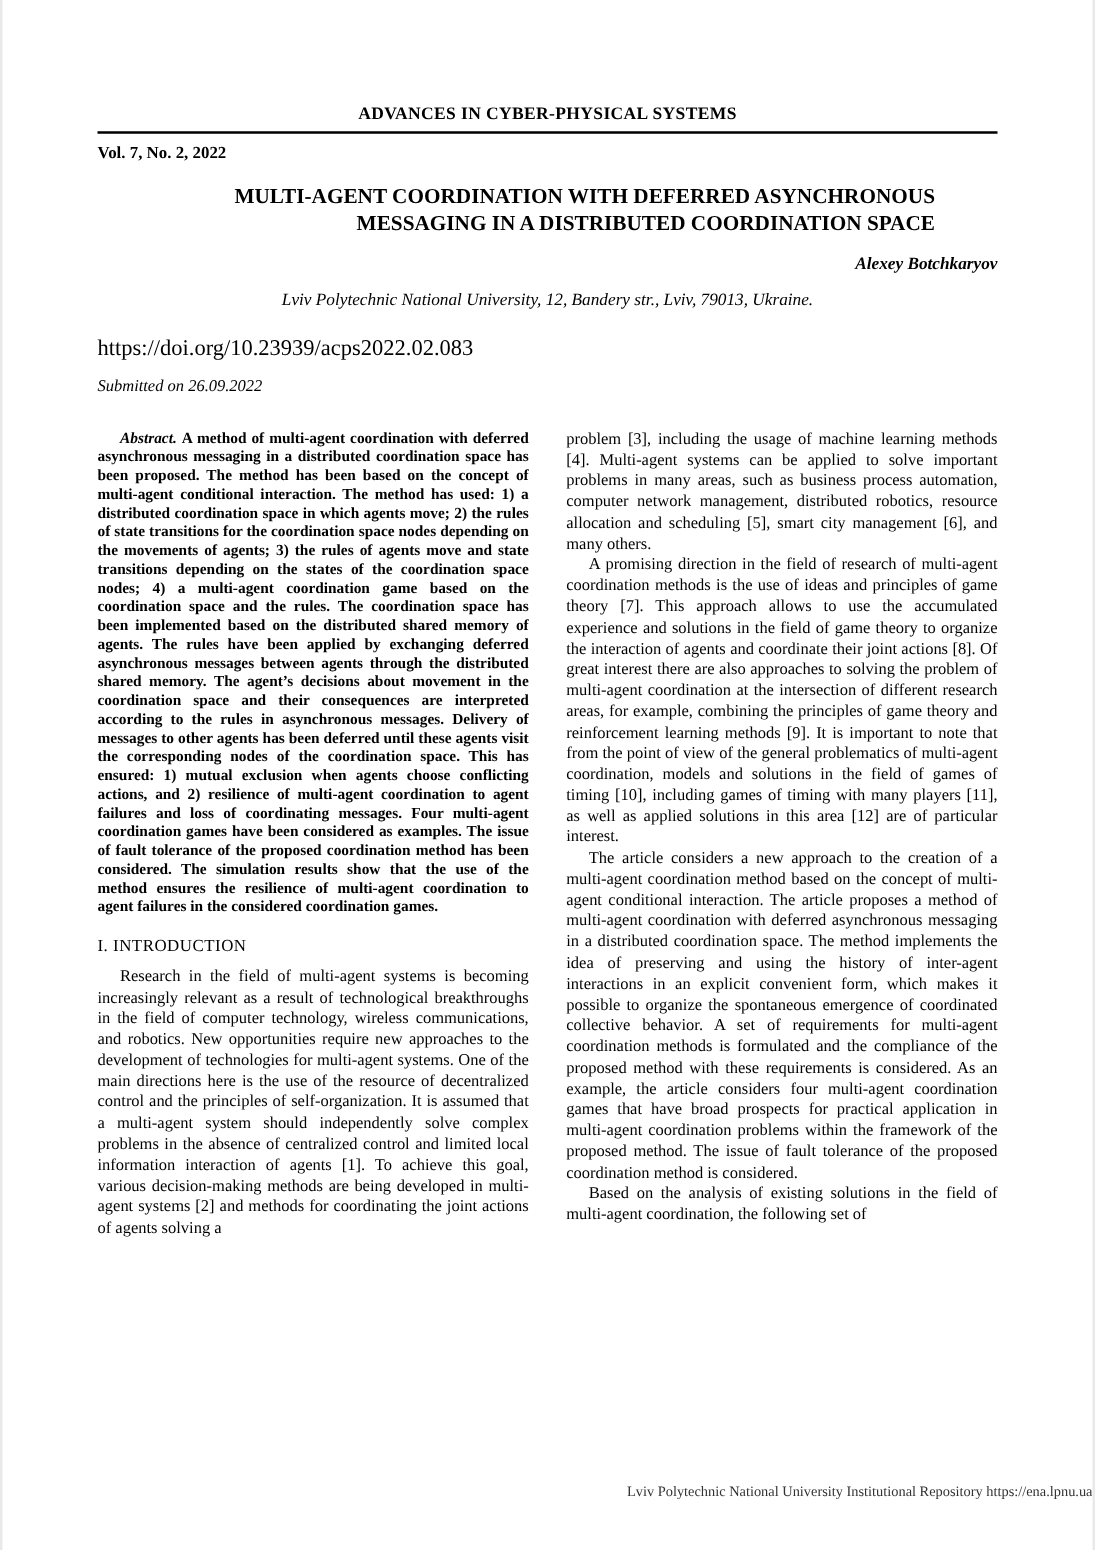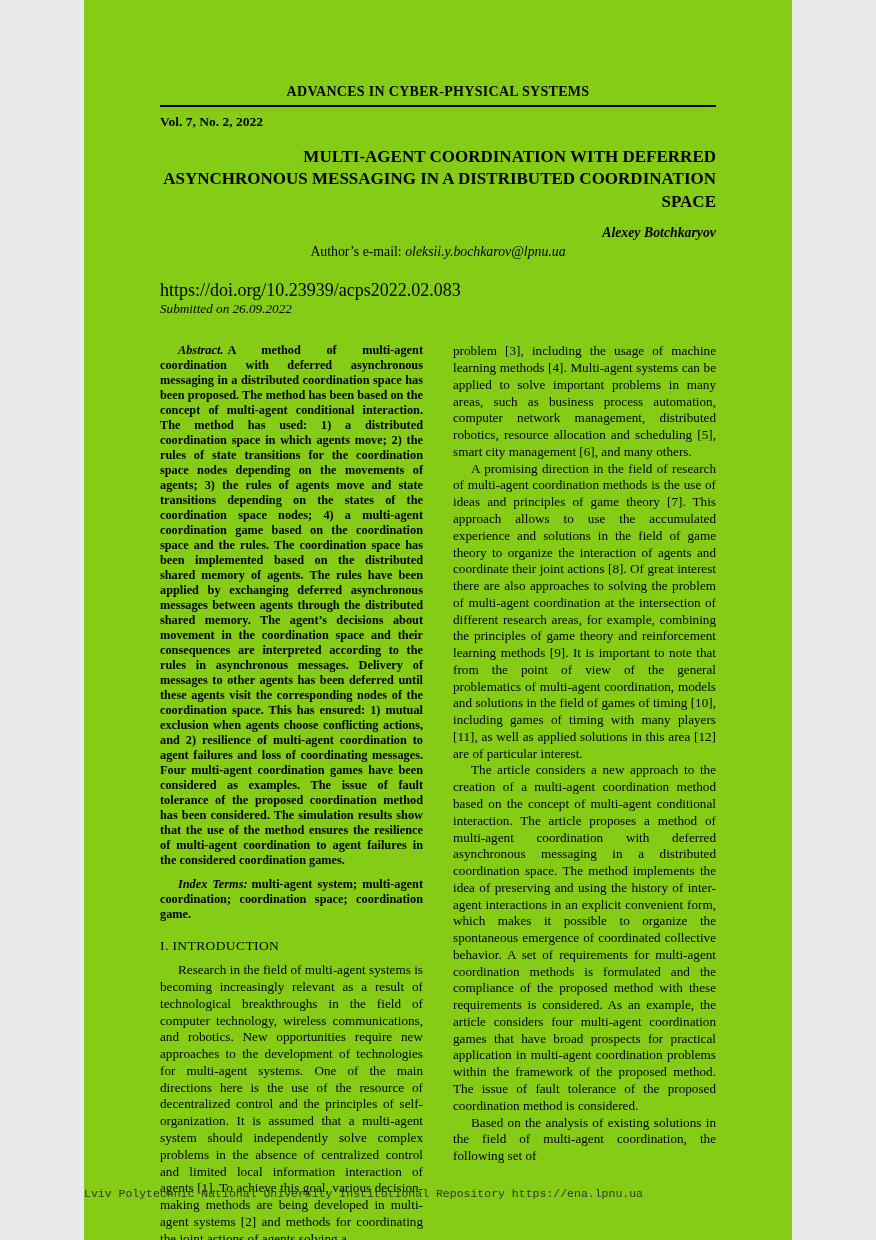--- a/index.html
+++ b/index.html
@@ -1,22 +1,22 @@
 <!DOCTYPE html>
 <html><head>
 <meta charset="utf-8">
 <style>
   * { margin: 0; padding: 0; box-sizing: border-box; }
   html, body { background: #e9e9e9; }
   body { font-family: "Liberation Serif", serif; color: #000; }
   .page {
     position: relative;
-    width: 708px;
+    width: 872px;
     height: 1240px;
-    background: #84cc16;
+    background: #ffffff;
     margin: 0 auto;
     overflow: hidden;
   }
   .content { padding: 84px 76px 0 76px; }
 
   .journal-header {
     text-align: center;
     font-weight: bold;
     font-size: 14px;
     letter-spacing: 0.3px;
@@ -51,21 +51,21 @@
     font-size: 13.8px;
     margin-top: 13px;
   }
   .email-line {
     text-align: center;
     font-size: 13.8px;
     margin-top: 3px;
   }
   .email-line .email { font-style: italic; }
   .doi-line { font-size: 18px; margin-top: 20px; }
-  .submitted-line { font-size: 13.2px; font-style: italic; }
+  .submitted-line { font-size: 13.2px; font-style: italic; margin-top: 12px; }
   .copyright-line { font-size: 13.2px; margin-top: 12px; }
 
   .columns {
     display: flex;
     gap: 30px;
     margin-top: 26px;
   }
   .col { flex: 1; min-width: 0; }
 
   .abstract-para, .index-terms-para {
@@ -92,55 +92,49 @@
     text-indent: 18px;
   }
   .body-para.no-indent { text-indent: 0; }
   .body-para + .body-para { margin-top: 0; }
 
   .page-footer {
     position: absolute;
     left: 0;
     right: 0;
     bottom: 40px;
-    text-align: left;
-    font-family: Liberation Mono, monospace;
+    text-align: right;
+    font-family: Liberation Serif, serif;
     font-size: 11.5px;
     color: #333;
   }
 </style>
 </head>
 <body>
 
 <div class="page">
   <div class="content">
 
     <div class="journal-header">ADVANCES IN CYBER-PHYSICAL SYSTEMS</div>
     <div class="header-rule"></div>
     <div class="volume-line">Vol. 7, No. 2, 2022</div>
 
     <h1 class="article-title">MULTI-AGENT COORDINATION WITH DEFERRED ASYNCHRONOUS MESSAGING IN A DISTRIBUTED COORDINATION SPACE</h1>
 
     <div class="author-name">Alexey Botchkaryov</div>
-    <div class="email-line">
-      <span class="email-label">Author’s e-mail:</span>
-      <span class="email">oleksii.y.bochkarov@lpnu.ua</span>
-    </div>
+    <div class="affiliation">Lviv Polytechnic National University, 12, Bandery str., Lviv, 79013, Ukraine.</div>
 
     <div class="doi-line">https://doi.org/10.23939/acps2022.02.083</div>
     <div class="submitted-line">Submitted on 26.09.2022</div>
 
     <div class="columns">
 
       <div class="col">
         <p class="abstract-para">
           <span class="lead-bi">Abstract.</span><span>A method of multi-agent coordination with deferred asynchronous messaging in a distributed coordination space has been proposed. The method has been based on the concept of multi-agent conditional interaction. The method has used: 1) a distributed coordination space in which agents move; 2) the rules of state transitions for the coordination space nodes depending on the movements of agents; 3) the rules of agents move and state transitions depending on the states of the coordination space nodes; 4) a multi-agent coordination game based on the coordination space and the rules. The coordination space has been implemented based on the distributed shared memory of agents. The rules have been applied by exchanging deferred asynchronous messages between agents through the distributed shared memory. The agent’s decisions about movement in the coordination space and their consequences are interpreted according to the rules in asynchronous messages. Delivery of messages to other agents has been deferred until these agents visit the corresponding nodes of the coordination space. This has ensured: 1) mutual exclusion when agents choose conflicting actions, and 2) resilience of multi-agent coordination to agent failures and loss of coordinating messages. Four multi-agent coordination games have been considered as examples. The issue of fault tolerance of the proposed coordination method has been considered. The simulation results show that the use of the method ensures the resilience of multi-agent coordination to agent failures in the considered coordination games.</span>
-        </p>
-        <p class="index-terms-para">
-          <span class="lead-bi">Index Terms:</span><span>multi-agent system; multi-agent coordination; coordination space; coordination game.</span>
         </p>
         <h2 class="section-heading">I. INTRODUCTION</h2>
         <p class="body-para">Research in the field of multi-agent systems is becoming increasingly relevant as a result of technological breakthroughs in the field of computer technology, wireless communications, and robotics. New opportunities require new approaches to the development of technologies for multi-agent systems. One of the main directions here is the use of the resource of decentralized control and the principles of self-organization. It is assumed that a multi-agent system should independently solve complex problems in the absence of centralized control and limited local information interaction of agents [1]. To achieve this goal, various decision-making methods are being developed in multi-agent systems [2] and methods for coordinating the joint actions of agents solving a</p>
       </div>
 
       <div class="col">
         <p class="body-para no-indent">problem [3], including the usage of machine learning methods [4]. Multi-agent systems can be applied to solve important problems in many areas, such as business process automation, computer network management, distributed robotics, resource allocation and scheduling [5], smart city management [6], and many others.</p>
         <p class="body-para">A promising direction in the field of research of multi-agent coordination methods is the use of ideas and principles of game theory [7]. This approach allows to use the accumulated experience and solutions in the field of game theory to organize the interaction of agents and coordinate their joint actions [8]. Of great interest there are also approaches to solving the problem of multi-agent coordination at the intersection of different research areas, for example, combining the principles of game theory and reinforcement learning methods [9]. It is important to note that from the point of view of the general problematics of multi-agent coordination, models and solutions in the field of games of timing [10], including games of timing with many players [11], as well as applied solutions in this area [12] are of particular interest.</p>
         <p class="body-para">The article considers a new approach to the creation of a multi-agent coordination method based on the concept of multi-agent conditional interaction. The article proposes a method of multi-agent coordination with deferred asynchronous messaging in a distributed coordination space. The method implements the idea of preserving and using the history of inter-agent interactions in an explicit convenient form, which makes it possible to organize the spontaneous emergence of coordinated collective behavior. A set of requirements for multi-agent coordination methods is formulated and the compliance of the proposed method with these requirements is considered. As an example, the article considers four multi-agent coordination games that have broad prospects for practical application in multi-agent coordination problems within the framework of the proposed method. The issue of fault tolerance of the proposed coordination method is considered.</p>
         <p class="body-para">Based on the analysis of existing solutions in the field of multi-agent coordination, the following set of</p>

